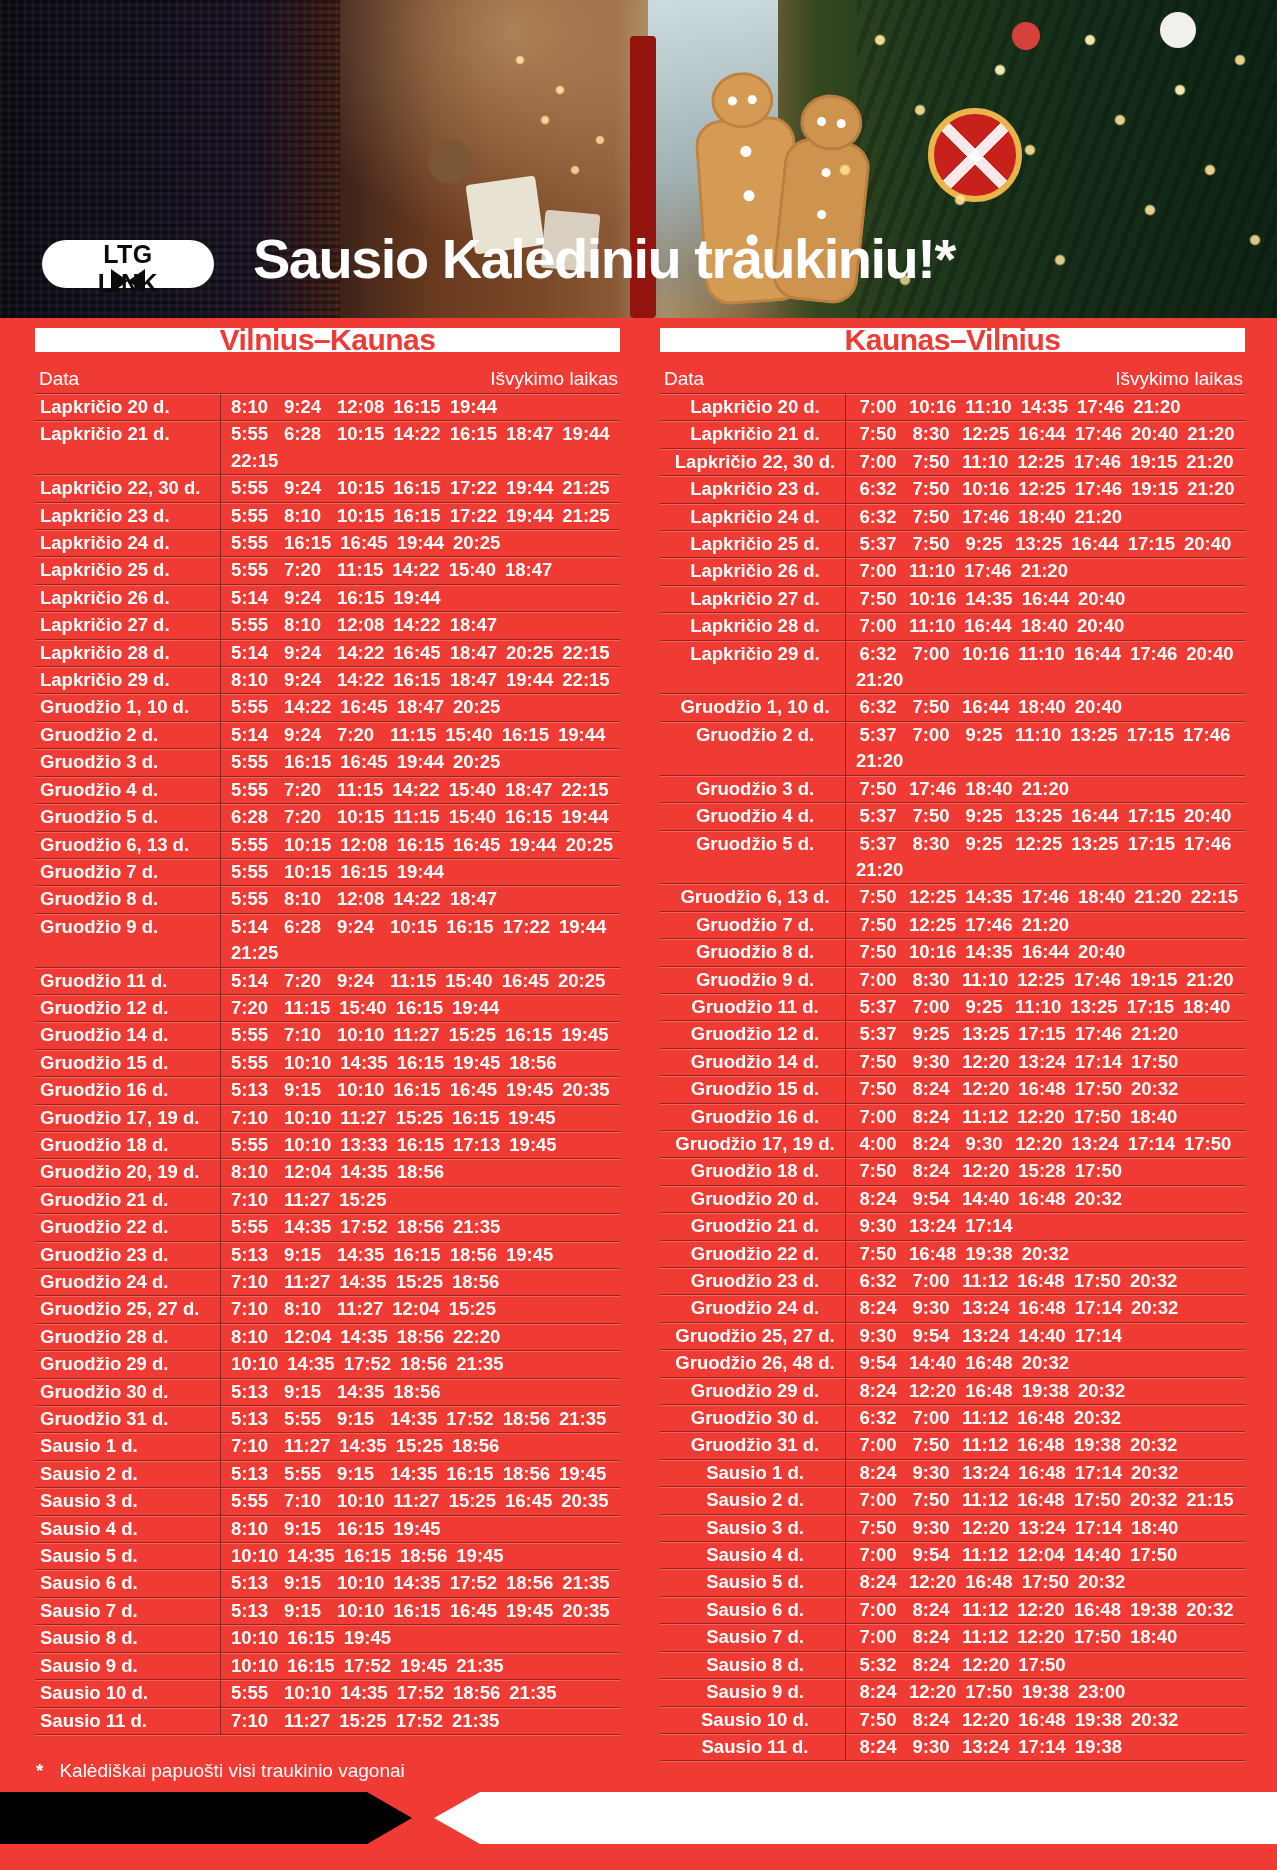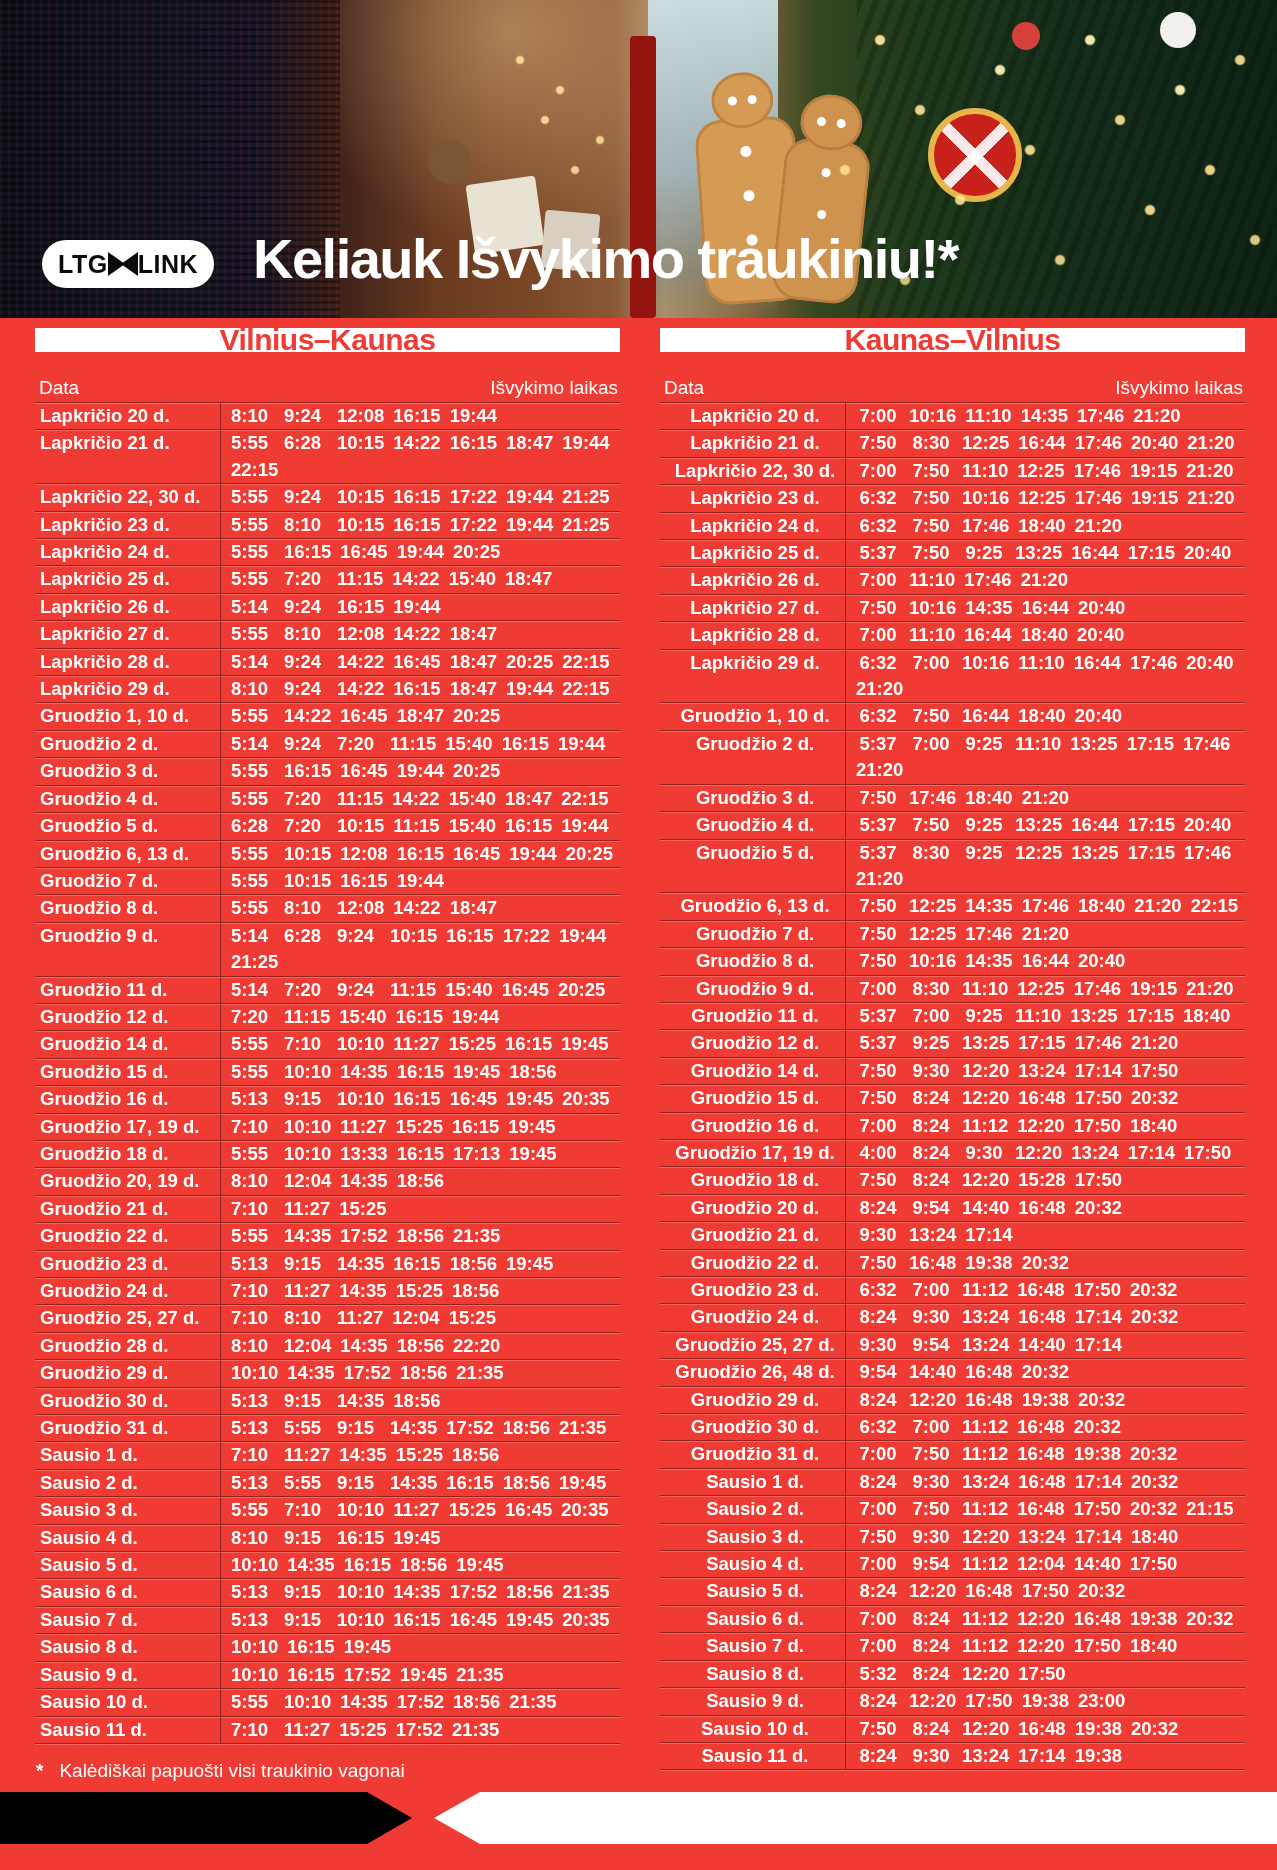--- a/index.html
+++ b/index.html
@@ -50,34 +50,34 @@
     background-image:radial-gradient(circle at 50% 18%, #fff 0 5px, transparent 6px),radial-gradient(circle at 50% 42%, #fff 0 5px, transparent 6px),radial-gradient(circle at 50% 66%, #fff 0 5px, transparent 6px);}
   .gb2{left:778px;top:140px;width:86px;height:162px;transform:rotate(6deg);background:#cf9350;
     background-image:radial-gradient(circle at 50% 20%, #fff 0 4px, transparent 5px),radial-gradient(circle at 50% 46%, #fff 0 4px, transparent 5px);}
   .drum{position:absolute;left:928px;top:108px;width:82px;height:82px;border-radius:50%;background:#c8201a;border:6px solid #e8b54a;
     background-image:linear-gradient(45deg,transparent 44%,rgba(255,255,255,.9) 44% 54%,transparent 54%),linear-gradient(-45deg,transparent 44%,rgba(255,255,255,.9) 44% 54%,transparent 54%);}
   .ball-white{position:absolute;left:1160px;top:12px;width:36px;height:36px;border-radius:50%;background:#f2f0ec;}
   .ball-red{position:absolute;left:1012px;top:22px;width:28px;height:28px;border-radius:50%;background:#d4403a;}
 
   
   .logo-pill{position:absolute;left:42px;top:240px;width:172px;height:48px;background:#fff;border-radius:26px;
-    display:flex;align-items:center;justify-content:space-between;padding:0 16px;box-sizing:border-box;}
+    display:flex;align-items:center;justify-content:space-between;padding:0 16px;box-sizing:border-box;flex-direction:column;}
   .logo-txt{font-weight:700;font-size:25px;color:#0b0b0b;letter-spacing:.5px;}
   .bowtie{position:relative;width:34px;height:24px;}
   .bowtie::before{content:"";position:absolute;left:0;top:0;border-top:12px solid transparent;border-bottom:12px solid transparent;border-left:17px solid #0b0b0b;}
   .bowtie::after{content:"";position:absolute;right:0;top:0;border-top:12px solid transparent;border-bottom:12px solid transparent;border-right:17px solid #0b0b0b;}
   .main-title{position:absolute;left:253px;top:226px;width:820px;color:#fff;font-size:56px;font-weight:700;letter-spacing:-1.5px;white-space:nowrap;}
 
   
   .tbl{position:absolute;top:328px;width:585px;}
   .tbl-left{left:35px;}
   .tbl-right{left:660px;text-align:center;}
   .tbl-title-bar{height:24px;background:#fff;display:flex;align-items:center;justify-content:center;}
   .tbl-title{color:#EF3B33;font-weight:700;font-size:30px;letter-spacing:-.5px;}
-  .tbl-head{display:flex;justify-content:space-between;align-items:flex-end;height:31px;padding:16px 2px 3px 4px;
+  .tbl-head{display:flex;justify-content:space-between;align-items:flex-end;height:31px;padding:7px 2px 3px 4px;
     border-bottom:1px solid rgba(0,0,0,.40);box-shadow:0 1px 0 rgba(255,255,255,.25);color:#fff;font-size:19px;font-weight:400;}
   .row{display:flex;line-height:26.4px;border-bottom:1px solid rgba(0,0,0,.38);box-shadow:0 1px 0 rgba(255,255,255,.22);color:#fff;font-size:18.5px;font-weight:700;}
   .row .date{flex:0 0 186px;padding-left:5px;box-sizing:border-box;border-right:1px solid rgba(0,0,0,.40);}
   .row .times{flex:1;display:flex;flex-wrap:wrap;column-gap:9px;padding-left:10px;}
   .row .time{white-space:nowrap;min-width:44px;}
 
   
   .footnote{position:absolute;left:36px;top:1760px;display:flex;color:#fff;font-size:19px;font-weight:400;}
   .footnote .mark{font-weight:700;margin-right:16px;}
   .ribbon-black{position:absolute;left:0;top:1792px;width:412px;height:52px;background:#000;
@@ -106,21 +106,21 @@
     <div class="ball-red"></div>
     <div class="ph-lights"></div>
   </div>
 
   <div class="logo-pill">
     <span class="logo-txt">LTG</span>
     <span class="bowtie"></span>
     <span class="logo-txt">LINK</span>
   </div>
 
-  <div class="main-title">Keliauk Išvykimo traukiniu!*</div>
+  <div class="main-title">Sausio Kalėdiniu traukiniu!*</div>
 
   <section class="tbl tbl-left">
     <div class="tbl-title-bar">
       <span class="tbl-title">Vilnius–Kaunas</span>
     </div>
     <div class="tbl-head">
       <span>Data</span>
       <span>Išvykimo laikas</span>
     </div>
     <div>

